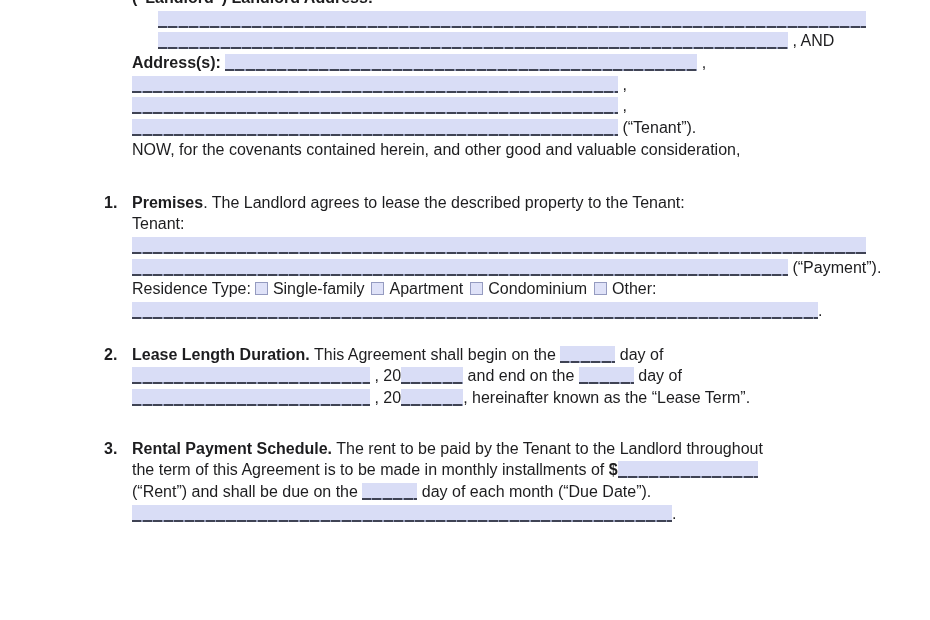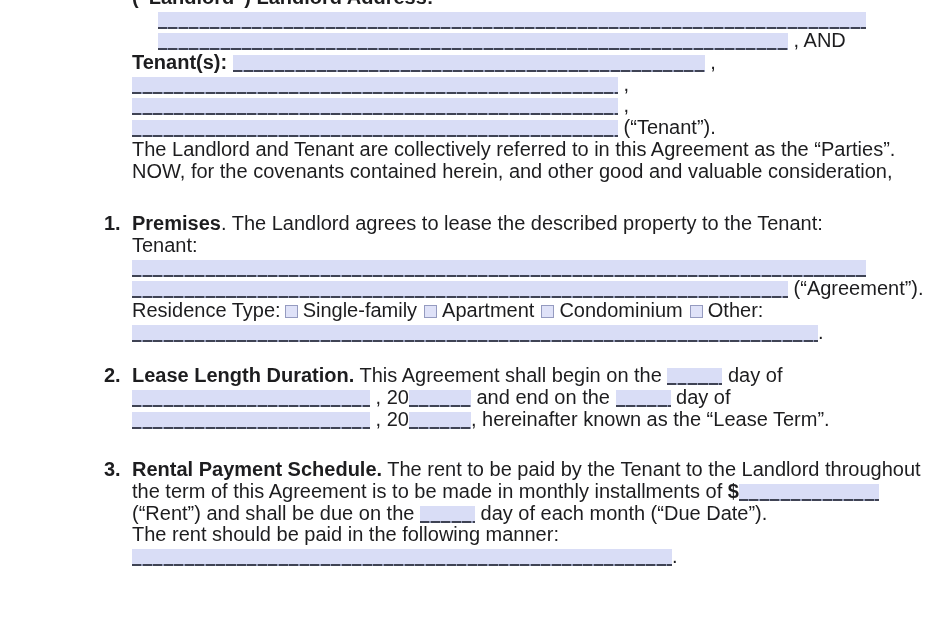--- a/index.html
+++ b/index.html
@@ -1,20 +1,20 @@
 <!DOCTYPE html>
 <html><head>
 <meta charset="utf-8">
 <style>
   html,body{margin:0;padding:0;background:#ffffff;}
   body{width:930px;height:620px;overflow:hidden;}
   .page{
     position:relative;width:930px;height:620px;overflow:hidden;
     font-family:"Liberation Sans",sans-serif;
-    font-size:20px;line-height:21.7px;color:#1d1d1f;background:#ffffff;
+    font-size:16px;line-height:21.7px;color:#1d1d1f;background:#ffffff;
   }
   .content{position:absolute;left:132px;top:-13px;width:740px;}
   .line{white-space:nowrap;height:21.7px;}
   b,.b{font-weight:bold;}
   .field{
     display:inline-block;height:17px;vertical-align:-3px;
     background:
       repeating-linear-gradient(90deg,#3f4354 0 9px,#9198b4 9px 10.5px) left bottom/100% 2px no-repeat,
       linear-gradient(#d9ddf6,#d9ddf6) left top/100% 15px no-repeat;
   }
@@ -41,50 +41,49 @@
       <span class="b">(“Landlord”) Landlord Address:</span>
     </div>
     <div class="line">
       <span class="field indent" style="width:708px;"></span>
     </div>
     <div class="line">
       <span class="field indent" style="width:630px;"></span><span> , AND</span>
     </div>
 
     <div class="line">
-      <span class="b">Tenant(s): </span><span class="field" style="width:472px;"></span><span> ,</span>
+      <span class="b">Address(s): </span><span class="field" style="width:472px;"></span><span> ,</span>
     </div>
     <div class="line">
       <span class="field" style="width:486px;"></span><span> ,</span>
     </div>
     <div class="line">
       <span class="field" style="width:486px;"></span><span> ,</span>
     </div>
     <div class="line">
       <span class="field" style="width:486px;"></span><span> (“Tenant”).</span>
     </div>
 
     <div>
-      <div class="para">The Landlord and Tenant are collectively referred to in this Agreement as the “Parties”.</div>
       <div class="para">NOW, for the covenants contained herein, and other good and valuable consideration,</div>
     </div>
 
     <div class="sec">
       <span class="num">1.</span>
       <div class="line">
         <span class="b">Premises</span><span>.  The Landlord agrees to lease the described property to the Tenant:</span>
       </div>
       <div class="line">
         <span>Tenant:</span>
       </div>
       <div class="line">
         <span class="field" style="width:734px;"></span>
       </div>
       <div class="line">
-        <span class="field" style="width:656px;"></span><span> (“Agreement”).</span>
+        <span class="field" style="width:656px;"></span><span> (“Payment”).</span>
       </div>
       <div class="line">
         <span>Residence Type:</span><span class="cb first"></span><span>Single-family</span><span class="cb"></span><span>Apartment</span><span class="cb"></span><span>Condominium</span><span class="cb"></span><span>Other:</span>
       </div>
       <div class="line">
         <span class="field" style="width:686px;"></span><span>.</span>
       </div>
     </div>
 
     <div class="sec sec2">
@@ -105,21 +104,18 @@
       <div class="line">
         <span class="b">Rental Payment Schedule.</span><span>  The rent to be paid by the Tenant to the Landlord throughout</span>
       </div>
       <div class="line">
         <span>the term of this Agreement is to be made in monthly installments of </span><span class="b">$</span><span class="field" style="width:140px;"></span>
       </div>
       <div class="line">
         <span>(“Rent”) and shall be due on the </span><span class="field" style="width:55px;"></span><span> day of each month (“Due Date”).</span>
       </div>
       <div class="line">
-        <span>The rent should be paid in the following manner:</span>
-      </div>
-      <div class="line">
         <span class="field" style="width:540px;"></span><span>.</span>
       </div>
     </div>
 
   </div>
 </div>
 
 </body></html>

